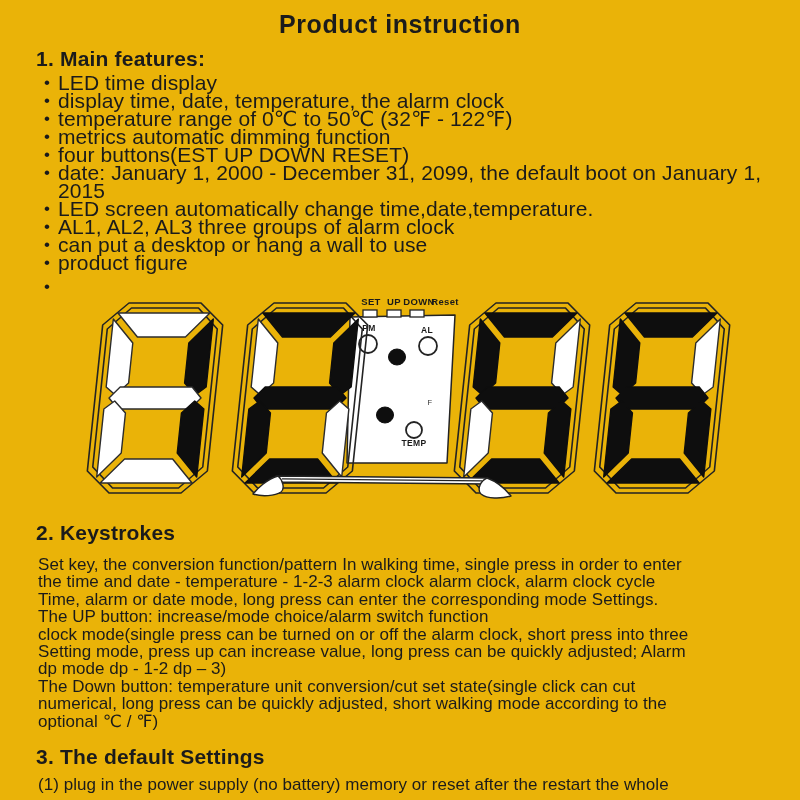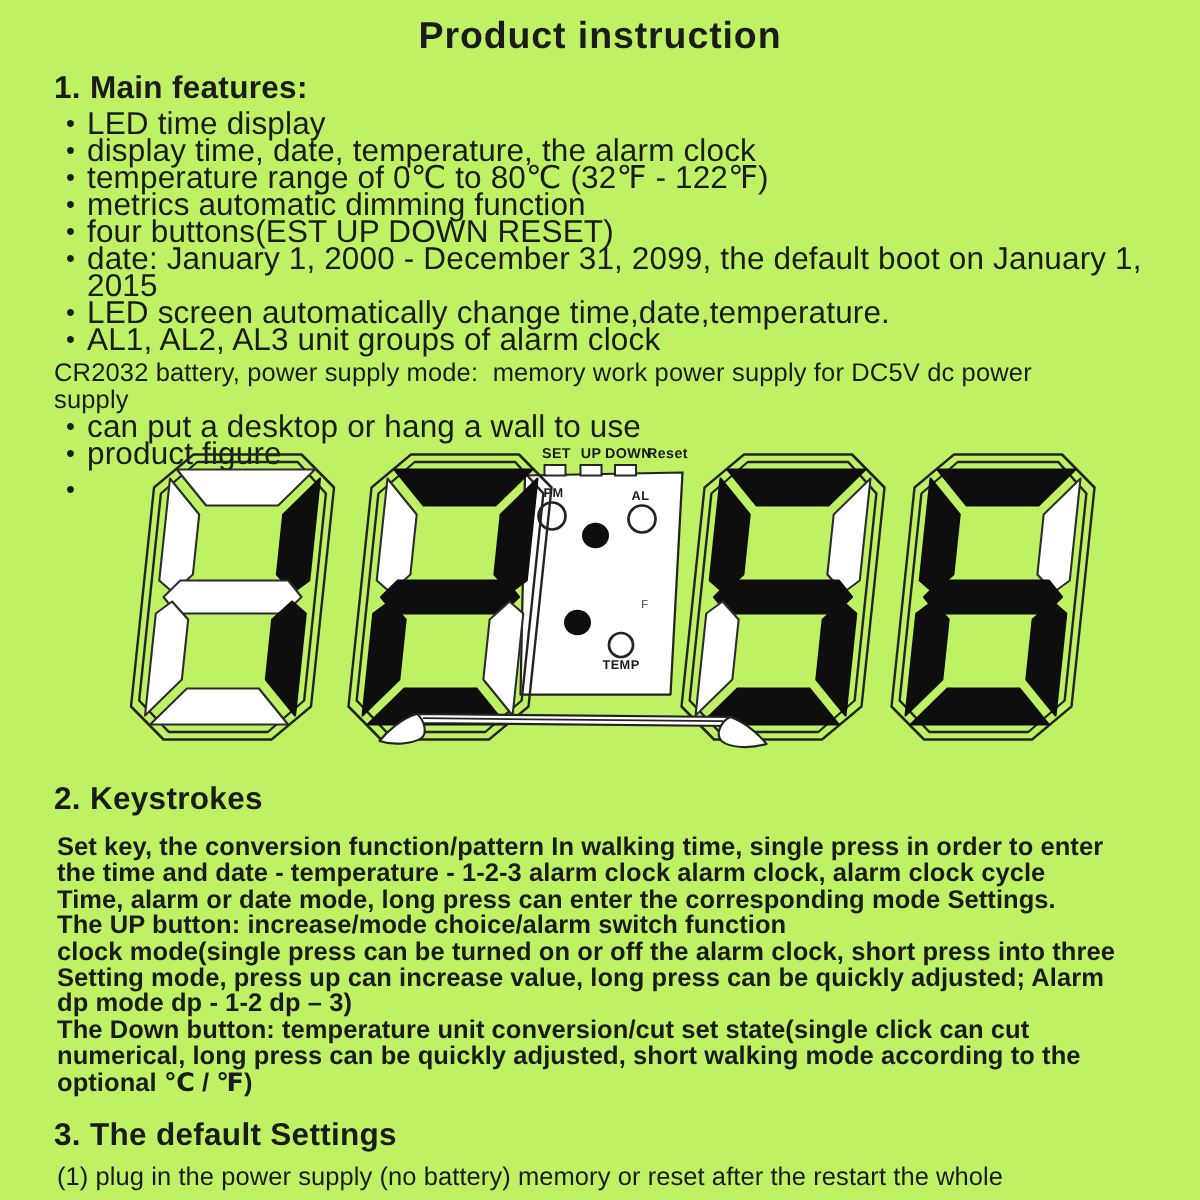--- a/index.html
+++ b/index.html
@@ -1,21 +1,21 @@
 <!DOCTYPE html>
 <html><head>
 <meta charset="utf-8">
 <style>
   html,body{margin:0;padding:0;}
   body{
     width:800px;height:800px;background:#ffffff;overflow:hidden;
     font-family:"Liberation Sans","DejaVu Sans",sans-serif;
     color:#1b1b1b;
   }
-  .page{position:relative;width:800px;height:800px;background:#bef264;}
+  .page{position:relative;width:800px;height:800px;background:#eab308;}
   .title{
     position:absolute;top:10px;left:0;width:100%;
     text-align:center;font-size:25px;font-weight:bold;letter-spacing:0.6px;
   }
   .features{position:absolute;top:47px;left:36px;right:26px;}
   .sec-heading{font-size:21px;font-weight:bold;letter-spacing:0.2px;}
   .bullets{margin-top:3px;}
   .bullet-line{
     position:relative;padding-left:22px;line-height:18px;font-size:21px;
     letter-spacing:0.1px;white-space:pre-wrap;
@@ -33,47 +33,43 @@
   .panel{fill:#ffffff;stroke:#232323;stroke-width:1.5;stroke-linejoin:round;}
   .svg-label{font-size:9.5px;font-weight:bold;fill:#1a1a1a;letter-spacing:0.3px;}
   .svg-label.small{font-size:8.5px;}
   .svg-label.tiny{font-size:7.5px;font-weight:normal;fill:#333;}
   .indicator{fill:#ffffff;stroke:#232323;stroke-width:1.8;}
   .colon-dot{fill:#0e0e0e;stroke:#0e0e0e;}
   .btn-rect{fill:#ffffff;stroke:#232323;stroke-width:1.3;}
   .stand{fill:#ffffff;stroke:#232323;stroke-width:1.4;stroke-linejoin:round;}
   .stand-line{fill:none;stroke:#232323;stroke-width:1.2;}
   .keystrokes-h{position:absolute;top:521px;left:36px;}
-  .keystrokes-p{position:absolute;top:556px;left:38px;right:5px;font-weight:bold;}
+  .keystrokes-p{position:absolute;top:556px;left:38px;right:5px;}
   .tline{line-height:17.4px;font-size:17px;letter-spacing:0.05px;white-space:pre-wrap;}
   .defaults-h{position:absolute;top:745px;left:36px;}
   .defaults-p{position:absolute;top:776px;left:38px;right:22px;}
 </style>
 </head>
 <body>
 
 <div class="page">
 
   <div class="title">Product instruction</div>
 
   <div class="features">
     <div class="sec-heading">1. Main features:</div>
     <div class="bullets">
       <div class="bullet-line">LED time display</div>
       <div class="bullet-line">display time, date, temperature, the alarm clock</div>
-      <div class="bullet-line">temperature range of 0℃ to 80℃ (32℉ - 122℉)</div>
+      <div class="bullet-line">temperature range of 0℃ to 50℃ (32℉ - 122℉)</div>
       <div class="bullet-line">metrics automatic dimming function</div>
       <div class="bullet-line">four buttons(EST UP DOWN RESET)</div>
       <div class="bullet-line">date: January 1, 2000 - December 31, 2099, the default boot on January 1, 2015</div>
       <div class="bullet-line">LED screen automatically change time,date,temperature.</div>
-      <div class="bullet-line">AL1, AL2, AL3 unit groups of alarm clock</div>
-    </div>
-    <div class="battery">
-      <div class="plain-line">CR2032 battery, power supply mode:  memory work power supply for DC5V dc power</div>
-      <div class="plain-line">supply</div>
+      <div class="bullet-line">AL1, AL2, AL3 three groups of alarm clock</div>
     </div>
     <div class="bullet-line">can put a desktop or hang a wall to use</div>
     <div class="bullet-line">product figure</div>
     <div class="bullet-line lone-bullet"></div>
   </div>
 
   <div class="figure-wrap">
     <svg width="680" height="215" viewBox="0 0 680 215" xmlns="http://www.w3.org/2000/svg">
 
       <path class="panel" d="M280,24 L385,22 L377,170 L277,170 Z"></path>

